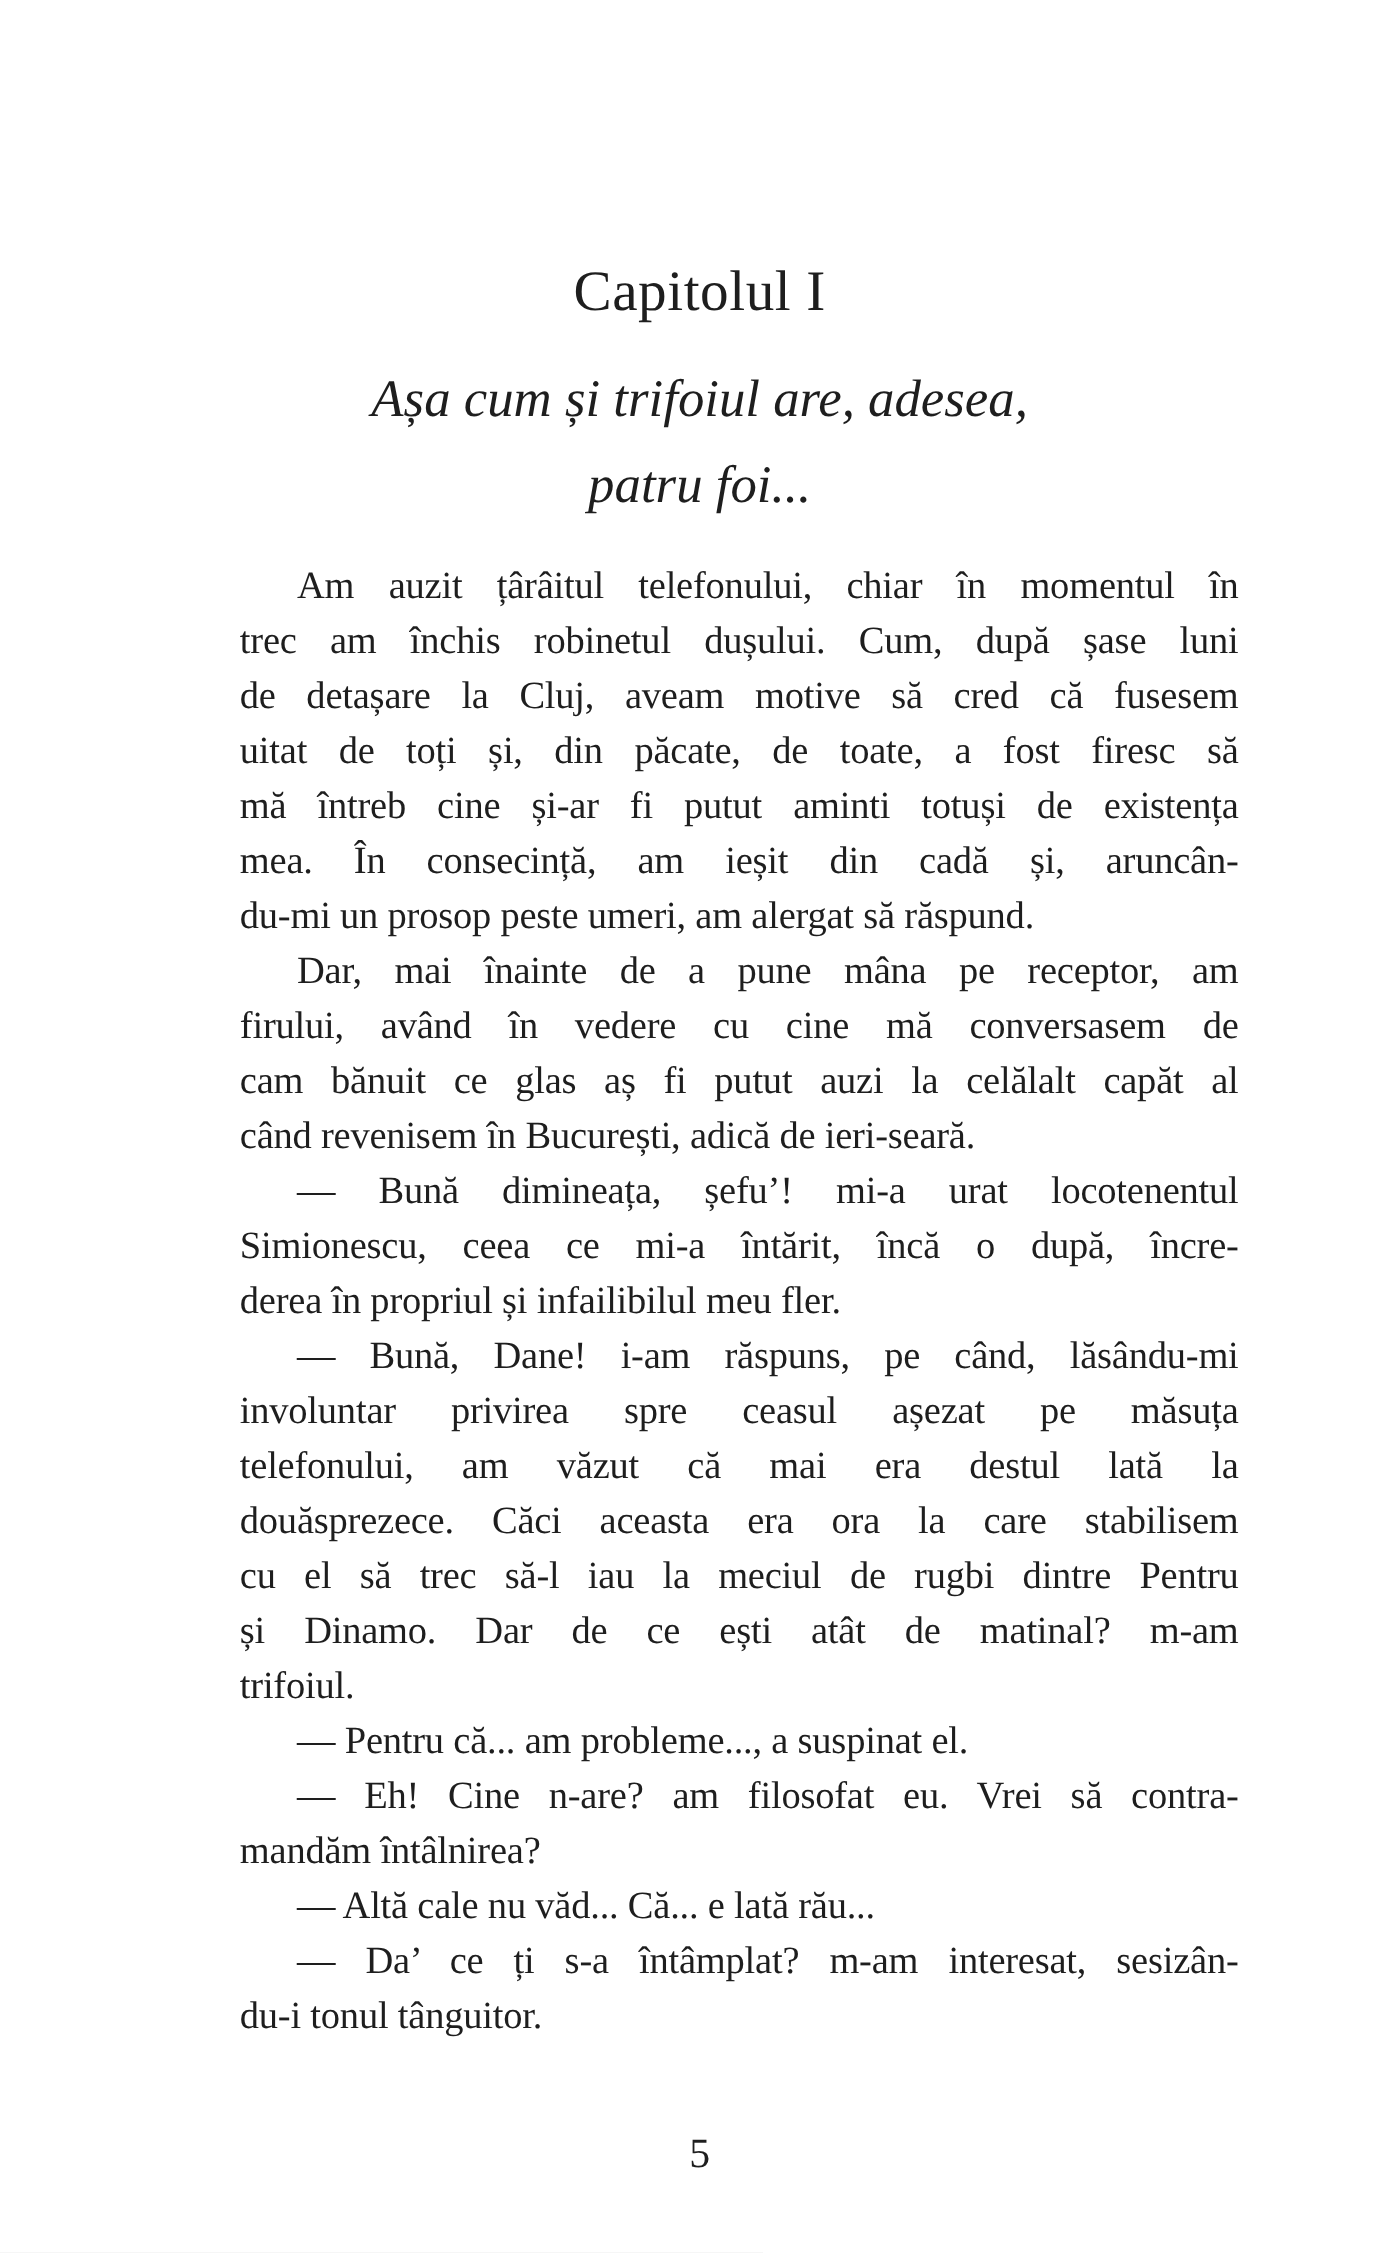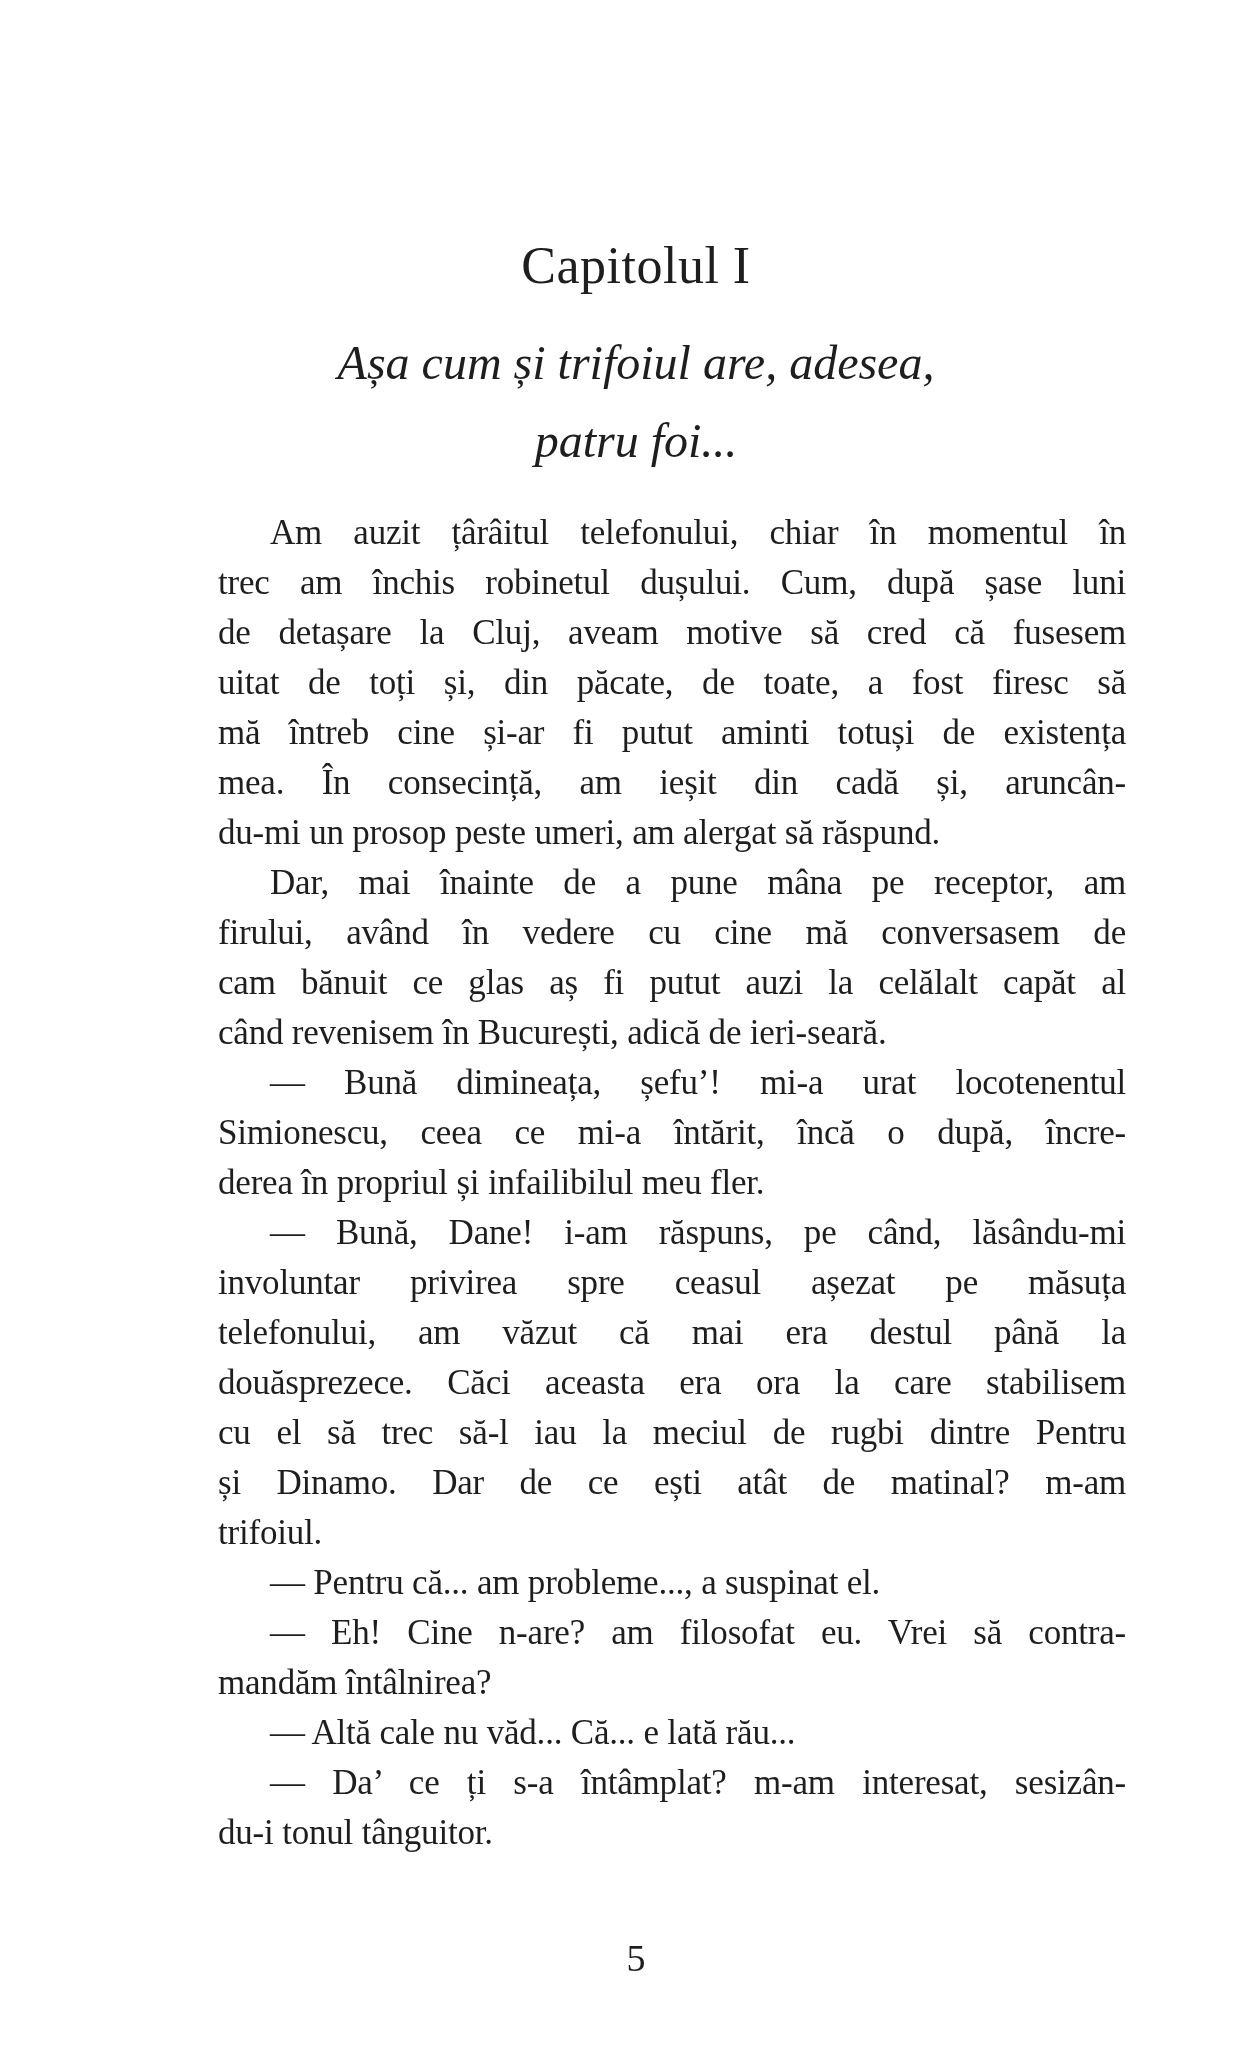--- a/index.html
+++ b/index.html
@@ -97,21 +97,21 @@
         <div class="line last">când revenisem în București, adică de ieri-seară.</div>
       </div>
       <div class="para">
         <div class="line indent">— Bună dimineața, șefu’! mi-a urat locotenentul</div>
         <div class="line">Simionescu, ceea ce mi-a întărit, încă o după, încre-</div>
         <div class="line last">derea în propriul și infailibilul meu fler.</div>
       </div>
       <div class="para">
         <div class="line indent">— Bună, Dane! i-am răspuns, pe când, lăsându-mi</div>
         <div class="line">involuntar privirea spre ceasul așezat pe măsuța</div>
-        <div class="line">telefonului, am văzut că mai era destul până la</div>
+        <div class="line">telefonului, am văzut că mai era destul lată la</div>
         <div class="line">douăsprezece. Căci aceasta era ora la care stabilisem</div>
         <div class="line">cu el să trec să-l iau la meciul de rugbi dintre Pentru</div>
         <div class="line">și Dinamo. Dar de ce ești atât de matinal? m-am</div>
         <div class="line last">trifoiul.</div>
       </div>
       <div class="para">
         <div class="line indent last">— Pentru că... am probleme..., a suspinat el.</div>
       </div>
       <div class="para">
         <div class="line indent">— Eh! Cine n-are? am filosofat eu. Vrei să contra-</div>

